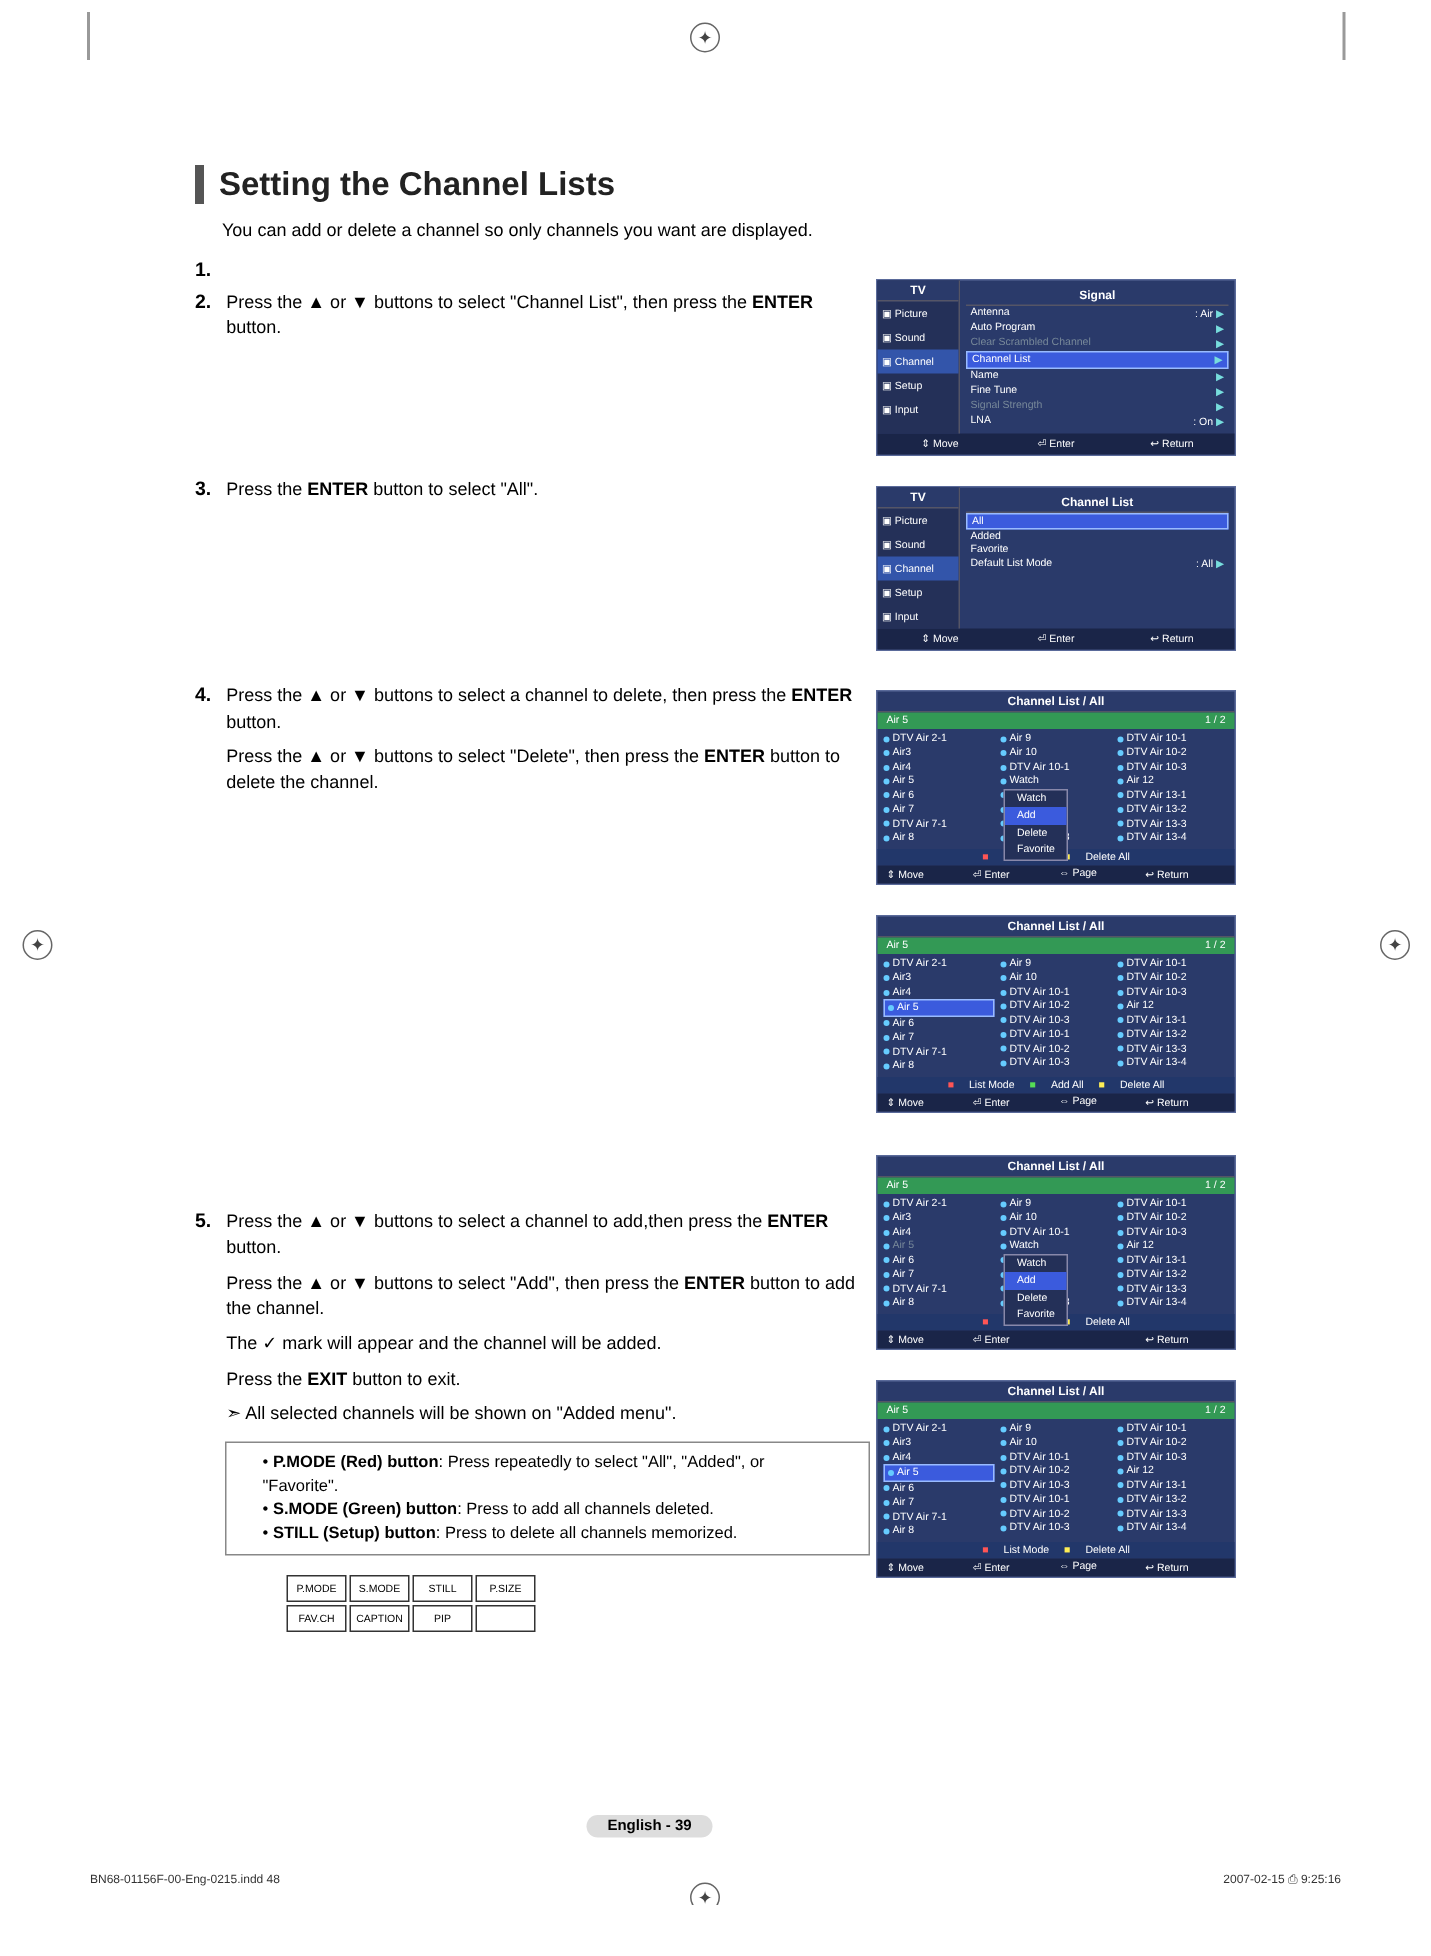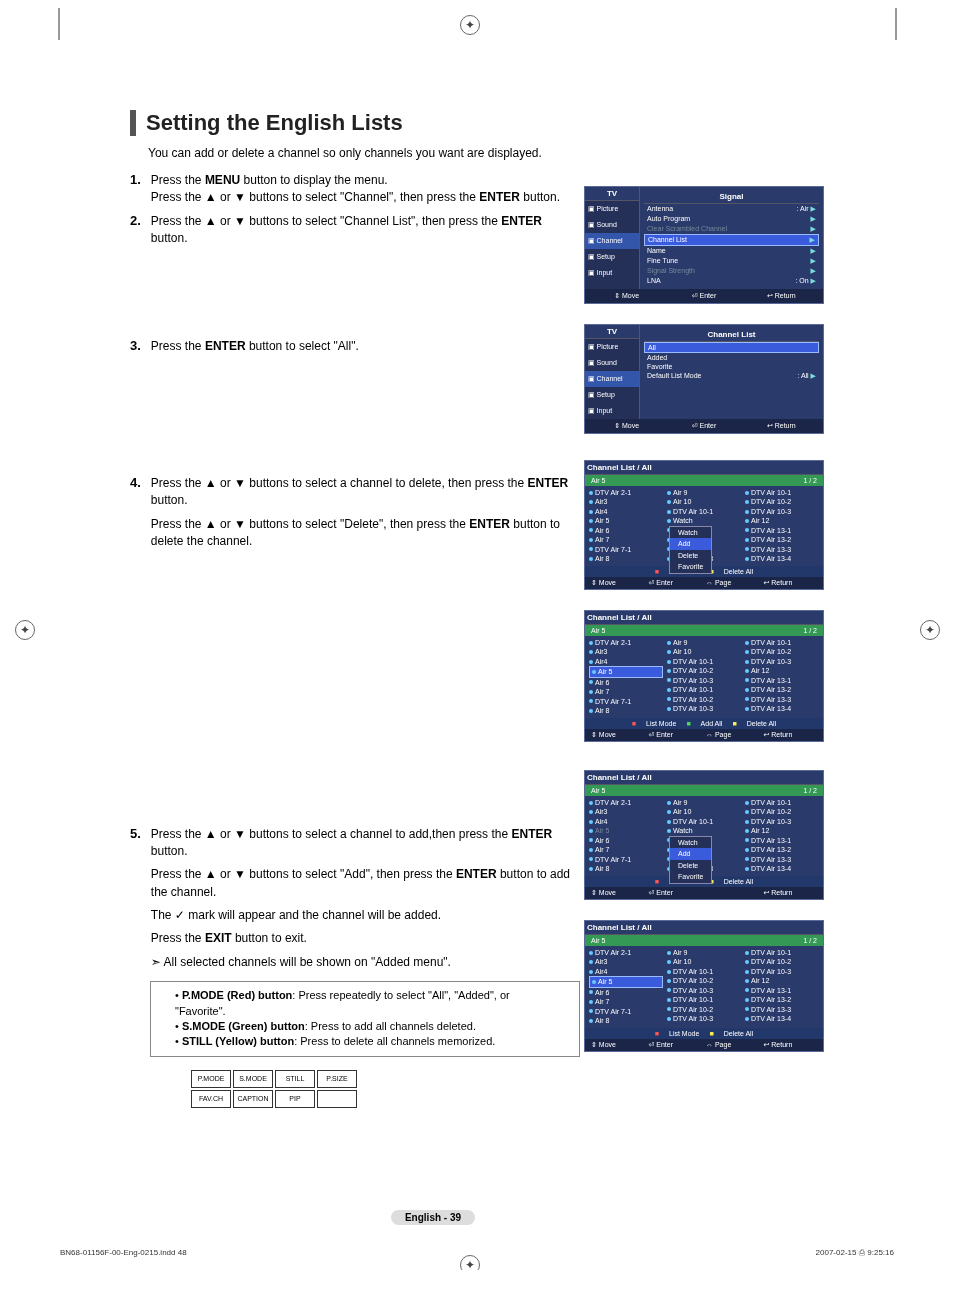--- a/index.html
+++ b/index.html
@@ -70,21 +70,21 @@
   .osd-row { display: flex; justify-content: space-between; padding: 1px 3px; font-size: 7px; }
   .osd-row .arrow { color: #7dd; }
   .osd-row.sel { background: #3b5bdd; border: 1px solid #9bf; }
   .osd-row.dim { color: #789; }
   .osd-foot { display: flex; gap: 6px; padding: 3px 6px; font-size: 7px; background: #1a2548; }
   .osd-foot span { flex: 1; text-align: center; }
   
   .osd-chan {
     background: #2a3a6a; border: 1px solid #5a6a9a; color: #fff;
   }
-  .osd-chan .hdr { padding: 2px; font-size: 8px; font-weight: bold; border-bottom: 1px solid #556; }
+  .osd-chan .hdr { text-align: center; padding: 2px; font-size: 8px; font-weight: bold; border-bottom: 1px solid #556; }
   .osd-chan .subhdr { display: flex; justify-content: space-between; padding: 2px 6px; background: #395; font-size: 7px; }
   .osd-chan .cols { display: flex; padding: 2px 4px; gap: 4px; }
   .osd-chan .col { flex: 1; font-size: 7px; line-height: 1.35; }
   .osd-chan .col .ch { display: flex; align-items: center; gap: 2px; }
   .osd-chan .col .ch .dot { width: 4px; height: 4px; border-radius: 50%; background: #6cf; flex-shrink: 0; }
   .osd-chan .col .ch.sel { background: #3b5bdd; border: 1px solid #9bf; padding: 0 2px; }
   .osd-chan .popup { position: relative; }
   .osd-chan .popup .menu {
     position: absolute; top: 0; left: 2px; background: #243058; border: 1px solid #88a; z-index: 5;
     font-size: 7px;
@@ -106,47 +106,46 @@
 
 <span class="crop-marks"></span>
 <span class="crop-marks bottom"></span>
 <span class="crop-marks left"></span>
 <span class="crop-marks right"></span>
 <span class="page-rule l"></span>
 <span class="page-rule r"></span>
 
 <div class="page">
 
-  <h1 class="section-title">Setting the English Lists</h1>
+  <h1 class="section-title">Setting the Channel Lists</h1>
   <div class="intro">You can add or delete a channel so only channels you want are displayed.</div>
 
   <ol class="steps" id="steps-list">
       <li>
         <span class="stepnum">1.</span>
-        <span class="steptext">Press the <b>MENU</b> button to display the menu.<br>Press the ▲ or ▼ buttons to select "Channel", then press the <b>ENTER</b> button.</span>
       </li>
       <li>
         <span class="stepnum">2.</span>
         <span class="steptext">Press the ▲ or ▼ buttons to select "Channel List", then press the <b>ENTER</b> button.</span>
       </li>
       <li style="margin-top: 90px;">
         <span class="stepnum">3.</span>
         <span class="steptext">Press the <b>ENTER</b> button to select "All".</span>
       </li>
       <li style="margin-top: 120px;">
         <span class="stepnum">4.</span>
         <span class="steptext">Press the ▲ or ▼ buttons to select a channel to delete, then press the <b>ENTER</b> button.<span class="sub">Press the ▲ or ▼ buttons to select "Delete", then press the <b>ENTER</b> button to delete the channel.</span></span>
       </li>
       <li style="margin-top: 275px;">
         <span class="stepnum">5.</span>
         <span class="steptext">Press the ▲ or ▼ buttons to select a channel to add,then press the <b>ENTER</b> button.<span class="sub">Press the ▲ or ▼ buttons to select "Add", then press the <b>ENTER</b> button to add the channel.</span><span class="sub">The ✓ mark will appear and the channel will be added.</span><span class="sub">Press the <b>EXIT</b> button to exit.</span><span class="sub">➣ All selected channels will be shown on "Added menu".</span></span>
       </li>
     </ol>
 
-  <div class="tipbox" id="tipbox">• <b>P.MODE (Red) button</b>: Press repeatedly to select "All", "Added", or "Favorite".<br>• <b>S.MODE (Green) button</b>: Press to add all channels deleted.<br>• <b>STILL (Yellow) button</b>: Press to delete all channels memorized.</div>
+  <div class="tipbox" id="tipbox">• <b>P.MODE (Red) button</b>: Press repeatedly to select "All", "Added", or "Favorite".<br>• <b>S.MODE (Green) button</b>: Press to add all channels deleted.<br>• <b>STILL (Setup) button</b>: Press to delete all channels memorized.</div>
 
   <div class="remote">
     <div class="row" id="remote-r1">
         <div class="btn">P.MODE</div>
         <div class="btn">S.MODE</div>
         <div class="btn">STILL</div>
         <div class="btn">P.SIZE</div>
       </div>
     <div class="row" id="remote-r2">
         <div class="btn">FAV.CH</div>

